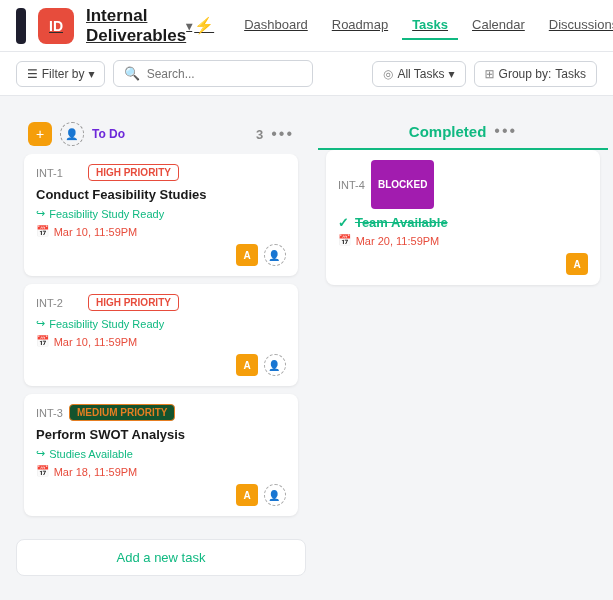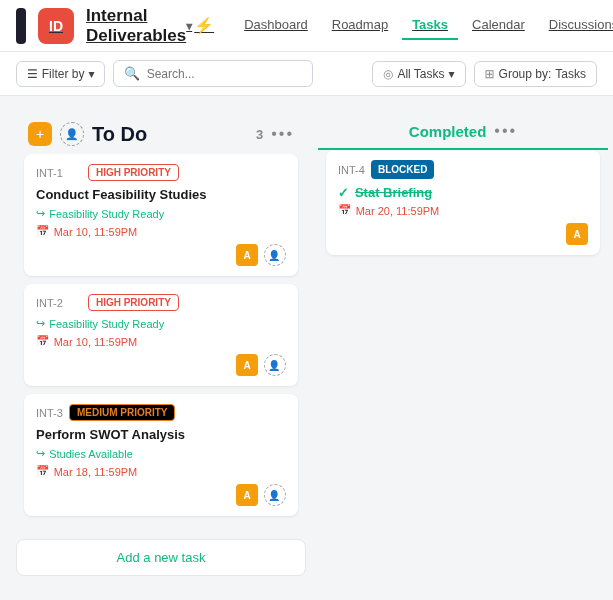--- a/index.html
+++ b/index.html
@@ -25,39 +25,39 @@
     .group-btn { display: flex; align-items: center; gap: 4px; padding: 5px 10px; border: 1px solid #d1d5db; border-radius: 6px; background: #fff; font-size: 12px; cursor: pointer; color: #444; }
 
     
     .board { display: flex; gap: 12px; padding: 16px; overflow-x: auto; height: calc(600px - 52px - 44px); }
 
     
     .column { background: #f4f5f7; border-radius: 10px; width: 290px; flex-shrink: 0; display: flex; flex-direction: column; max-height: 100%; }
     .column-header { display: flex; align-items: center; gap: 8px; padding: 10px 12px 8px; }
     .col-add-btn { width: 24px; height: 24px; background: #f59e0b; border-radius: 6px; display: flex; align-items: center; justify-content: center; color: #fff; font-size: 14px; cursor: pointer; }
     .col-assign-btn { width: 24px; height: 24px; border-radius: 50%; border: 1.5px dashed #999; display: flex; align-items: center; justify-content: center; color: #999; font-size: 12px; cursor: pointer; }
-    .col-title { font-size: 20px; font-weight: 700; color: #0f172a; flex: 1; }
+    .col-title { font-size: 12px; font-weight: 700; color: #6d28d9; flex: 1; }
     .col-count { font-size: 13px; color: #888; font-weight: 600; }
     .col-more { color: #888; cursor: pointer; font-size: 16px; letter-spacing: 2px; }
 
     
     .column.completed .column-header { justify-content: center; border-bottom: 2px solid #10b981; }
     .column.completed .col-title { color: #10b981; font-size: 15px; text-align: left; flex: none; }
 
     
     .cards { padding: 0 8px 8px; overflow-y: auto; flex: 1; display: flex; flex-direction: column; gap: 8px; }
 
     
     .card { background: #fff; border-radius: 8px; padding: 10px 12px; box-shadow: 0 1px 3px rgba(0,0,0,0.08); }
     .card-meta { display: flex; align-items: center; gap: 6px; margin-bottom: 6px; }
     .card-id { font-size: 11px; color: #888; }
     .priority-badge { font-size: 10px; font-weight: 700; padding: 2px 7px; border-radius: 4px; border: 1.5px solid; }
     .priority-high { color: #e74c3c; border-color: #e74c3c; background: #fff; margin-left: 19px; }
-    .priority-medium { color: #e67e22; border-color: #e67e22; background: #000000; }
-    .blocked-badge { font-size: 10px; font-weight: 700; padding: 4px 7px; border-radius: 4px; background: #0369a1; color: #fff; }
+    .priority-medium { color: #e67e22; border-color: #e67e22; background: #14532d; }
+    .blocked-badge { font-size: 10px; font-weight: 700; padding: 19px 7px; border-radius: 4px; background: #a21caf; color: #fff; }
     .card-title { font-size: 13px; font-weight: 600; color: #1a1a1a; margin-bottom: 5px; }
     .card-title.strikethrough { text-decoration: line-through; color: #10b981; }
     .card-dependency { display: flex; align-items: center; gap: 4px; font-size: 11px; color: #10b981; margin-bottom: 5px; }
     .card-date { display: flex; align-items: center; gap: 4px; font-size: 11px; color: #e74c3c; }
     .card-footer { display: flex; align-items: center; justify-content: flex-end; gap: 6px; margin-top: 6px; }
     .avatar-sm { width: 22px; height: 22px; background: #f59e0b; border-radius: 4px; display: flex; align-items: center; justify-content: center; color: #fff; font-size: 10px; font-weight: 700; }
     .assign-sm { width: 22px; height: 22px; border-radius: 50%; border: 1.5px dashed #aaa; display: flex; align-items: center; justify-content: center; color: #aaa; font-size: 10px; cursor: pointer; }
 
     
     .add-task-btn { margin: 4px 0 8px; border: 1px solid #e5e7eb; border-radius: 8px; background: #fff; padding: 10px; text-align: center; cursor: pointer; color: #10b981; font-size: 13px; font-weight: 500; }
@@ -192,21 +192,21 @@
     </div>
     <div class="cards">
 
       <div class="card">
         <div class="card-meta">
           <span class="card-id">INT-4</span>
           <span class="blocked-badge">BLOCKED</span>
         </div>
         <div class="card-meta" style="margin-bottom:4px;">
           <span style="color:#10b981; font-size:13px; font-weight:700;">✓</span>
-          <div class="card-title strikethrough" style="margin-bottom:0;">Stat Briefing</div>
+          <div class="card-title strikethrough" style="margin-bottom:0;">Team Available</div>
         </div>
         <div class="card-date">
           <span>📅</span>
           <span>Mar 20, 11:59PM</span>
         </div>
         <div class="card-footer">
           <div class="avatar-sm">A</div>
         </div>
       </div>
 

